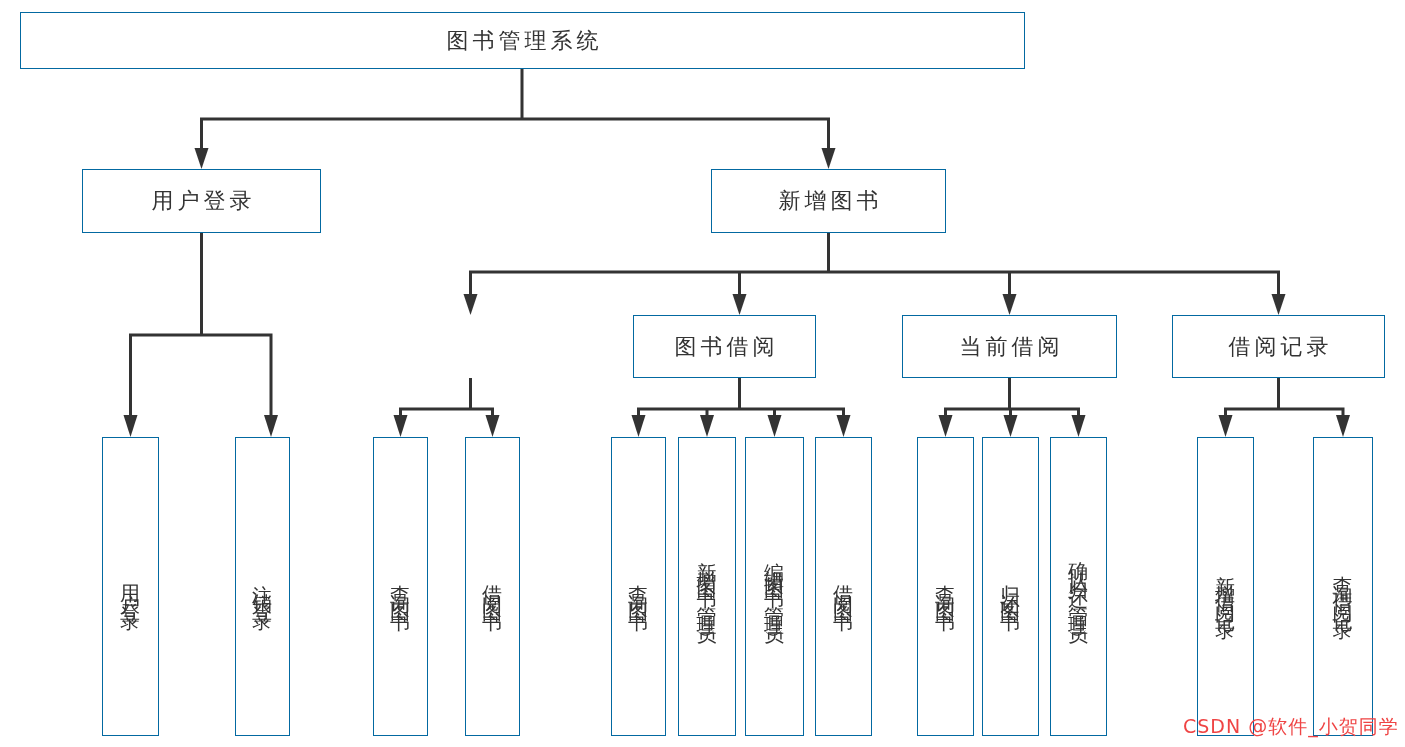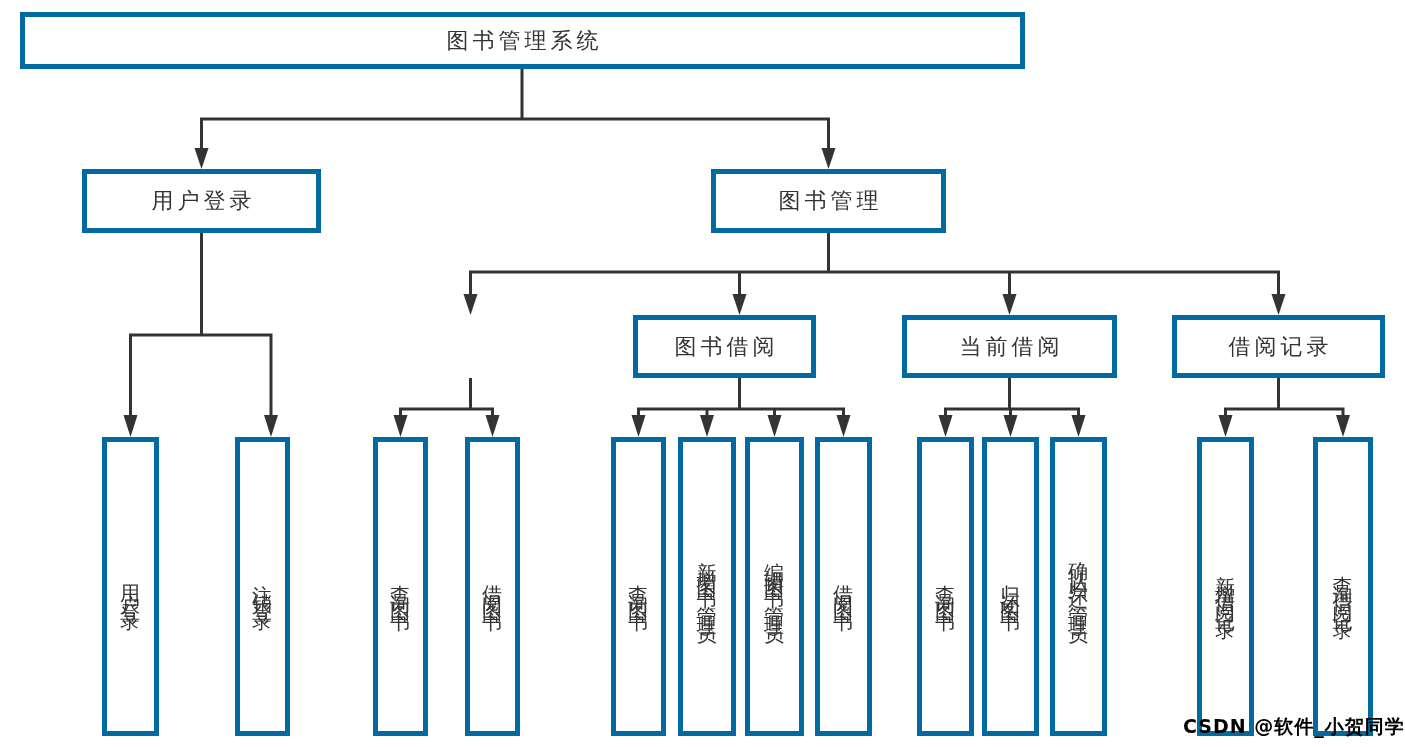--- a/index.html
+++ b/index.html
@@ -17,21 +17,21 @@
   }
   #edges {
     position: absolute;
     left: 0; top: 0;
     width: 1405px;
     height: 747px;
   }
   .node {
     position: absolute;
     box-sizing: border-box;
-    border: 5px solid #0369a1;
+    border: 1px solid #0369a1;
     background: #ffffff;
     display: flex;
     align-items: center;
     justify-content: center;
     color: #333333;
   }
   .h-node {
     font-size: 22px;
     letter-spacing: 4px;
     text-indent: 4px; 
@@ -44,24 +44,23 @@
     letter-spacing: 9px;
     line-height: 1;
     white-space: nowrap;
   }
   .watermark {
     position: absolute;
     left: 1183px;
     top: 714px;
     font-size: 19px;
     letter-spacing: 1px;
-    color: #000000;
+    color: #ef4444;
     white-space: nowrap;
     z-index: 5;
-    font-weight: bold;
   }
   
   #n-root  { left: 20px;  top: 12px;  width: 1005px; height: 57px; }
   #n-l1-0  { left: 82px;  top: 169px; width: 239px;  height: 64px; }
   #n-l1-1  { left: 711px; top: 169px; width: 235px;  height: 64px; }
   #n-l2-0  { left: 362px; top: 315px; width: 217px;  height: 63px; }
   #n-l2-1  { left: 633px; top: 315px; width: 183px;  height: 63px; }
   #n-l2-2  { left: 902px; top: 315px; width: 215px;  height: 63px; }
   #n-l2-3  { left: 1172px;top: 315px; width: 213px;  height: 63px; }
   .leaf    { top: 437px; height: 299px; }
@@ -113,21 +112,21 @@
       <polygon points="1003.5,415 1017.5,415 1010.5,437"></polygon>
       <polygon points="1071.5,415 1085.5,415 1078.5,437"></polygon>
       <polygon points="1218.5,415 1232.5,415 1225.5,437"></polygon>
       <polygon points="1336,415 1350,415 1343,437"></polygon>
     </g>
   </svg>
 
   <div class="node h-node" id="n-root">图书管理系统</div>
 
   <div class="node h-node" id="n-l1-0">用户登录</div>
-  <div class="node h-node" id="n-l1-1">图书管理</div>
+  <div class="node h-node" id="n-l1-1">新增图书</div>
 
   <div class="node h-node" id="n-l2-1">图书借阅</div>
   <div class="node h-node" id="n-l2-3">借阅记录</div>
   <div class="node h-node" id="n-l2-2">当前借阅</div>
 
   <div class="node v-node leaf" id="leaf-0">用户登录</div>
   <div class="node v-node leaf" id="leaf-1">注销登录</div>
 
   <div class="node v-node leaf" id="leaf-2">查询图书</div>
   <div class="node v-node leaf" id="leaf-3">借阅图书</div>

